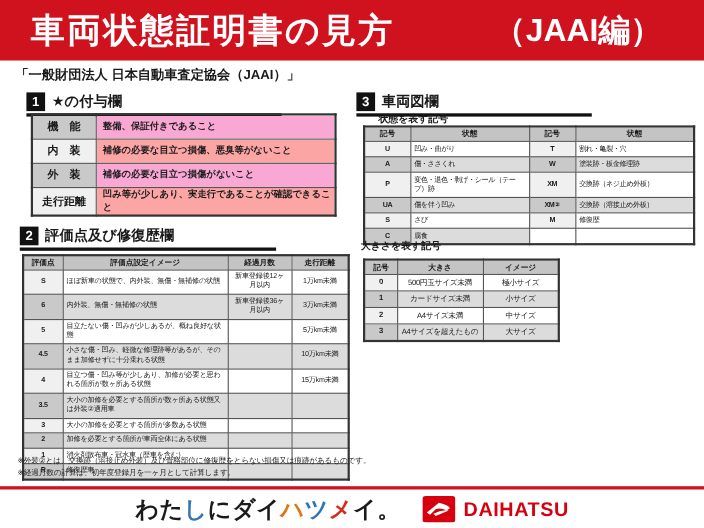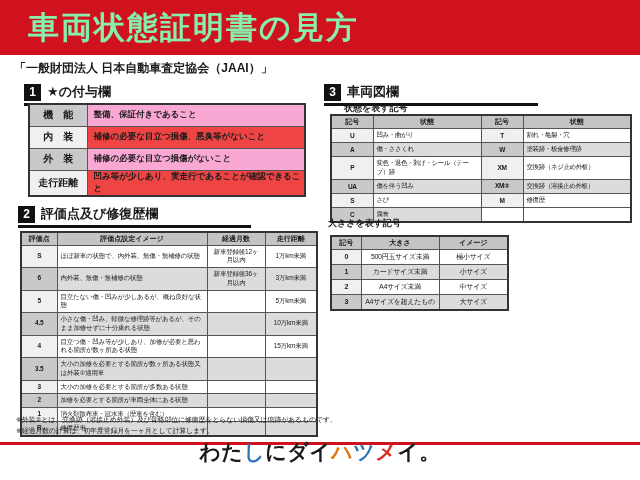--- a/index.html
+++ b/index.html
@@ -7,21 +7,21 @@
     --table-border:#555; --header-cell:#c4c4c4; --dark-label:#c9c9c9;
     --dark-cell:#dcdcdc; --light-label:#f0f0f0;
   }
   *{box-sizing:border-box; margin:0; padding:0;}
   html,body{background:#fff;}
   body{font-family:"Liberation Sans","DejaVu Sans",sans-serif; color:var(--ink);}
   #page{position:relative; width:640px; height:480px; background:#fff; overflow:hidden;}
 
   
   .header-bar{position:absolute; top:0; left:0; width:640px; height:55px;
-    background:var(--header-red); color:#86efac; display:flex; align-items:center;
+    background:var(--header-red); color:#ffffff; display:flex; align-items:center;
     justify-content:space-between; padding:0 38px 0 28px;}
   .header-bar .title{font-size:31px; font-weight:800; letter-spacing:2px; white-space:nowrap;}
   .header-bar .edition{font-size:29px; font-weight:800; white-space:nowrap;}
 
   .subtitle{position:absolute; top:60px; left:14px; font-size:12px; font-weight:700;}
 
   
   .sec-header{position:absolute; display:flex; align-items:flex-end;
     border-bottom:3px solid #111; padding-bottom:2px;}
   .sec-num{background:#111; color:#fff; min-width:17px; height:17px; font-size:12px;
@@ -38,21 +38,21 @@
   tr.light td{background:#fff;margin-top:20px;}
   tr.light td.label{background:var(--light-label);}
   tr.dark td{background:var(--dark-cell);}
   tr.dark td.label{background:var(--dark-label);}
   td.empty-white{background:#fff !important;}
 
   
   #star-table{position:absolute; left:28px; top:103px; width:278px; border:2px solid #333;}
   #star-table td{height:22px; font-weight:700;}
   #star-table td.label{width:58px; text-align:center; font-size:10px;}
-  #star-table td.desc{font-size:8.5px; padding-left:6px; background:#ef4444;}
+  #star-table td.desc{font-size:8.5px; padding-left:6px; background:#fca5a5;}
   #star-table tr.dark td.desc{background:#f9a8d4;}
 
   
   #eval-table{position:absolute; left:20px; top:231px; width:296px; border:2px solid #333;}
   #eval-table thead th{font-size:7px; height:13px;}
   #eval-table td{font-size:6.5px; padding:2px 3px; line-height:1.35; letter-spacing:-0.2px;}
   #eval-table .c0{width:36px;} #eval-table .c1{width:150px;}
   #eval-table .c2{width:58px;} #eval-table .c3{width:52px;}
   #eval-table td.label{text-align:center; font-weight:700;}
   #eval-table td.months, #eval-table td.mileage{text-align:center;}
@@ -71,33 +71,34 @@
   #size-table thead th{font-size:7px; height:13px;}
   #size-table td{font-size:7px; padding:2px 3px; height:14px; text-align:center; letter-spacing:-0.3px;}
   #size-table .c0{width:30px;} #size-table .c1{width:78px;} #size-table .c2{width:69px;}
   #size-table td.label{font-weight:700;}
 
   
   .footnotes{position:absolute; left:16px; top:415px; font-size:7px; line-height:1.5; letter-spacing:-0.2px;}
 
   
   .divider{position:absolute; left:0; top:442px; width:640px; height:3px; background:var(--header-red);}
-  .footer{position:absolute; left:0; top:438px; width:640px; display:flex;
+  .footer{position:absolute; left:0; top:449px; width:640px; display:flex;
     align-items:center; justify-content:center; gap:20px;}
   .tagline{font-size:21px; font-weight:800; letter-spacing:0.5px; white-space:nowrap;}
   .brand{display:flex; align-items:center; gap:7px;}
   .brand .wordmark{color:var(--brand-red); font-size:18px; font-weight:800; letter-spacing:0.5px;}
 </style>
 </head>
 <body>
 
 <div id="page">
 
   <div class="header-bar">
     <span class="title">車両状態証明書の見方</span>
+    <span class="edition">（JAAI編）</span>
   </div>
 
   <div class="subtitle">「一般財団法人 日本自動車査定協会（JAAI）」</div>
 
   <div class="sec-header" id="sec1-header">
     <span class="sec-num">1</span>
     <span class="sec-title">★の付与欄</span>
   </div>
   <table id="star-table">
     <tbody>
@@ -286,15 +287,23 @@
 
   <div class="footnotes">
     <div>※外装②とは、交換跡（溶接止め外装）及び骨格部位に修復歴をとらない損傷又は痕跡があるものです。</div>
     <div>※経過月数の計算は、初年度登録月を一ヶ月として計算します。</div>
   </div>
 
   <div class="divider"></div>
 
   <div class="footer">
     <div class="tagline" id="tagline"><span style="color: rgb(26, 26, 26);">わ</span><span style="color: rgb(26, 26, 26);">た</span><span style="color: rgb(46, 117, 182);">し</span><span style="color: rgb(26, 26, 26);">に</span><span style="color: rgb(26, 26, 26);">ダ</span><span style="color: rgb(26, 26, 26);">イ</span><span style="color: rgb(224, 118, 18);">ハ</span><span style="color: rgb(46, 117, 182);">ツ</span><span style="color: rgb(216, 41, 28);">メ</span><span style="color: rgb(26, 26, 26);">イ</span><span style="color: rgb(26, 26, 26);">。</span></div>
+    <div class="brand">
+      <svg width="30" height="24" viewBox="0 0 30 24">
+        <rect x="0" y="0" width="30" height="24" rx="3" fill="#d7000f"></rect>
+        <path d="M4 15 L15 6 Q24 8 25 11 L22 13 Q16 10 12 12 L7 17 Z" fill="#fff"></path>
+        <path d="M10 16 Q17 12 24 13 L12 18 Z" fill="#fff"></path>
+      </svg>
+      <span class="wordmark">DAIHATSU</span>
+    </div>
   </div>
 
 </div>
 
 </body></html>

